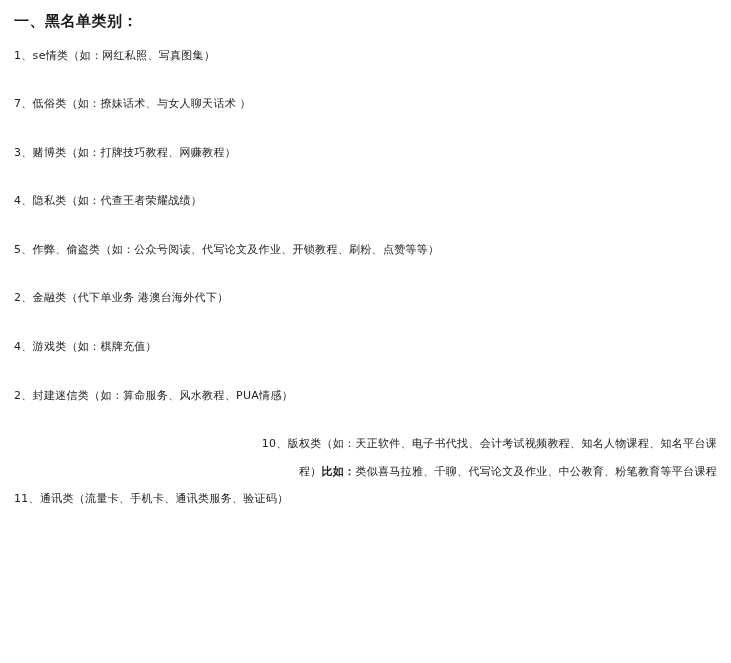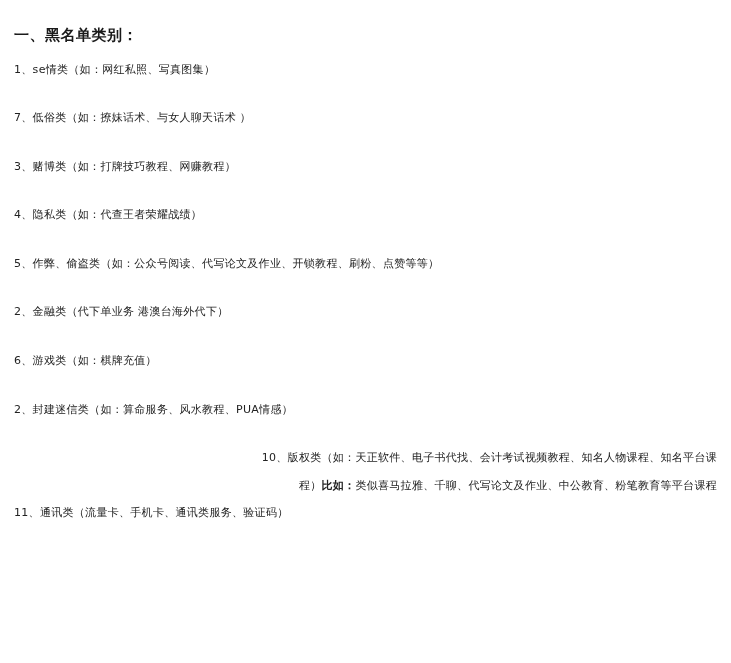--- a/index.html
+++ b/index.html
@@ -11,21 +11,21 @@
     height: 663px;
     background: #ffffff;
     font-family: "DejaVu Sans", "Liberation Sans", sans-serif;
     color: #222222;
     overflow: hidden;
   }
   .doc {
     box-sizing: border-box;
     width: 731px;
     height: 663px;
-    padding: 20px 14px 0 14px;
+    padding: 6px 14px 0 14px;
   }
   .heading {
     font-size: 15px;
     font-weight: bold;
     color: #1a1a1a;
     letter-spacing: 0.5px;
     margin: 4px 0 14px 0;
     line-height: 1.5;
   }
   .item {
@@ -57,21 +57,21 @@
 <div class="doc">
 
   <div class="heading">一、黑名单类别：</div>
 
   <div class="item">1、se情类（如：网红私照、写真图集）</div>
   <div class="item">7、低俗类（如：撩妹话术、与女人聊天话术 ）</div>
   <div class="item">3、赌博类（如：打牌技巧教程、网赚教程）</div>
   <div class="item">4、隐私类（如：代查王者荣耀战绩）</div>
   <div class="item">5、作弊、偷盗类（如：公众号阅读、代写论文及作业、开锁教程、刷粉、点赞等等）</div>
   <div class="item">2、金融类（代下单业务 港澳台海外代下）</div>
-  <div class="item">6、游戏类（如：棋牌充值）</div>
+  <div class="item">4、游戏类（如：棋牌充值）</div>
   <div class="item">2、封建迷信类（如：算命服务、风水教程、PUA情感）</div>
 
   <div class="item wrap tight">
     <span>10、版权类（如：天正软件、电子书代找、会计考试视频教程、知名人物课程、知名平台课</span>
     <span class="cont">
       <span>程）</span><span class="bold">比如：</span><span>类似喜马拉雅、千聊、代写论文及作业、中公教育、粉笔教育等平台课程</span>
     </span>
   </div>
 
   <div class="item">11、通讯类（流量卡、手机卡、通讯类服务、验证码）</div>

